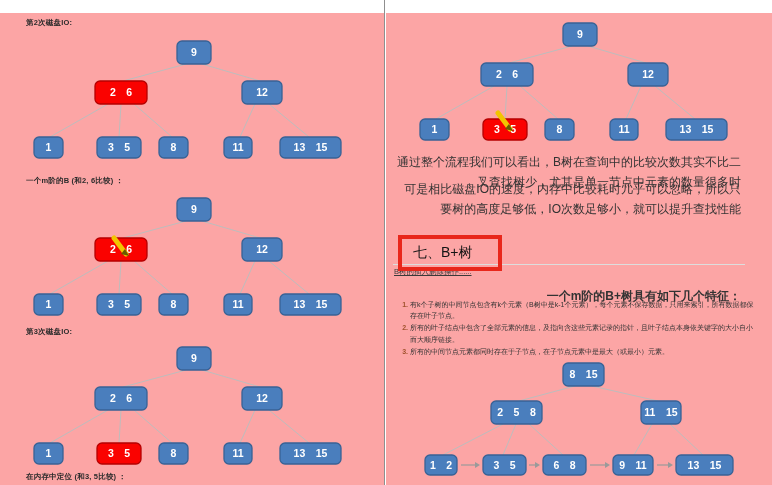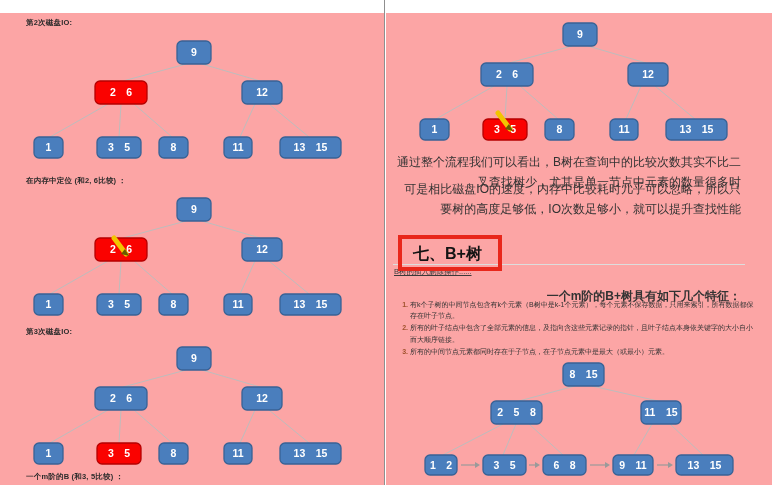--- a/index.html
+++ b/index.html
@@ -7,21 +7,21 @@
   #screen{position:relative;width:772px;height:485px;background:#fff;overflow:hidden;}
   .page{position:absolute;top:13px;height:485px;background:#fca5a5;}
   #page-left{left:0;width:384px;}
   #page-right{left:386px;width:386px;}
   .divider{position:absolute;top:0;left:384px;width:1px;height:485px;background:#8f8f8f;}
   .page-label{position:absolute;left:26px;font-size:7.5px;font-weight:600;color:#2b2b2b;letter-spacing:.2px;white-space:nowrap;}
   .tree-svg{position:absolute;left:0;}
   .para{position:absolute;left:7px;width:348px;font-size:12px;line-height:1.65;color:#333;text-align:right;}
   .para.bold{font-weight:700;}
   .link-line{position:absolute;left:8px;font-size:7.5px;color:#3a3a3a;text-decoration:underline;cursor:pointer;white-space:nowrap;margin-top:36px;}
-  .h2-heading{position:absolute;left:27px;top:231px;font-size:16px;font-weight:700;color:#141414;white-space:nowrap;}
+  .h2-heading{position:absolute;left:27px;top:231px;font-size:14px;font-weight:400;color:#141414;white-space:nowrap;}
   .h2-rule{position:absolute;left:7px;top:251px;width:352px;height:1px;background:#dddddd;}
   .annotation-box{position:absolute;left:12px;top:222px;width:104px;height:36px;border:4px solid #e8271b;box-sizing:border-box;}
   ol.features{position:absolute;left:7px;top:286px;width:348px;margin:0;padding-left:17px;font-size:7px;line-height:1.6;color:#333;}
   ol.features li{margin:0 0 1px 0;}
   ol.features li::marker{color:#a0522d;font-weight:600;}
 </style>
 </head>
 <body>
 
 <div id="screen">
@@ -63,21 +63,21 @@
         <g>
           <rect x="224" y="100" width="28" height="21" rx="5" ry="5" fill="#4a7ebd" stroke="#386295" stroke-width="1.3"></rect>
           <text x="238" y="114" text-anchor="middle" fill="#ffffff" font-size="10.5" font-weight="600">11</text>
         </g>
         <g>
           <rect x="280" y="100" width="61" height="21" rx="5" ry="5" fill="#4a7ebd" stroke="#386295" stroke-width="1.3"></rect>
           <text x="310.5" y="114" text-anchor="middle" fill="#ffffff" font-size="10.5" font-weight="600">13  15</text>
         </g>
       </svg>
 
-    <div class="page-label" style="top:163px">在内存中定位 (和2, 6比较) ：</div>
+    <div class="page-label" style="top:163px">一个m阶的B (和2, 6比较) ：</div>
     <svg class="tree-svg" style="top:181px" width="384" height="124" viewBox="0 0 384 124">
         <line x1="186" y1="27" x2="123" y2="44" stroke="#bdbdbd" stroke-width="1"></line>
         <line x1="202" y1="27" x2="260" y2="44" stroke="#bdbdbd" stroke-width="1"></line>
         <line x1="108" y1="67" x2="50" y2="100" stroke="#bdbdbd" stroke-width="1"></line>
         <line x1="121" y1="67" x2="119" y2="100" stroke="#bdbdbd" stroke-width="1"></line>
         <line x1="134" y1="67" x2="172" y2="100" stroke="#bdbdbd" stroke-width="1"></line>
         <line x1="255" y1="67" x2="240" y2="100" stroke="#bdbdbd" stroke-width="1"></line>
         <line x1="269" y1="67" x2="309" y2="100" stroke="#bdbdbd" stroke-width="1"></line>
         <g>
           <rect x="177" y="4" width="34" height="23" rx="5" ry="5" fill="#4a7ebd" stroke="#386295" stroke-width="1.3"></rect>
@@ -153,21 +153,21 @@
         <g>
           <rect x="224" y="100" width="28" height="21" rx="5" ry="5" fill="#4a7ebd" stroke="#386295" stroke-width="1.3"></rect>
           <text x="238" y="114" text-anchor="middle" fill="#ffffff" font-size="10.5" font-weight="600">11</text>
         </g>
         <g>
           <rect x="280" y="100" width="61" height="21" rx="5" ry="5" fill="#4a7ebd" stroke="#386295" stroke-width="1.3"></rect>
           <text x="310.5" y="114" text-anchor="middle" fill="#ffffff" font-size="10.5" font-weight="600">13  15</text>
         </g>
       </svg>
 
-    <div class="page-label" style="top:459px">一个m阶的B (和3, 5比较) ：</div>
+    <div class="page-label" style="top:459px">在内存中定位 (和3, 5比较) ：</div>
   </div>
 
   <div class="divider"></div>
 
   <div class="page" id="page-right">
     <svg class="tree-svg" style="top:6px" width="384" height="124" viewBox="0 0 384 124">
         <line x1="186" y1="27" x2="123" y2="44" stroke="#bdbdbd" stroke-width="1"></line>
         <line x1="202" y1="27" x2="260" y2="44" stroke="#bdbdbd" stroke-width="1"></line>
         <line x1="108" y1="67" x2="50" y2="100" stroke="#bdbdbd" stroke-width="1"></line>
         <line x1="121" y1="67" x2="119" y2="100" stroke="#bdbdbd" stroke-width="1"></line>

